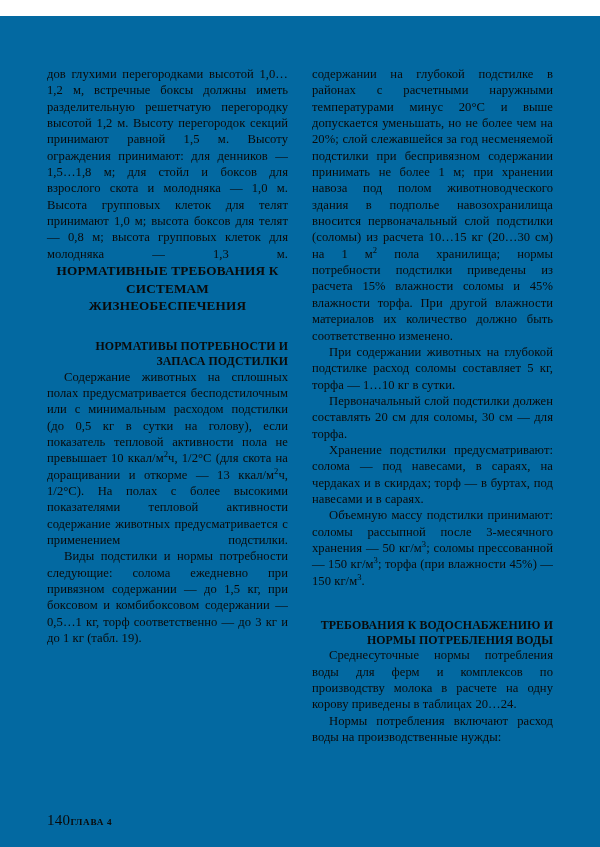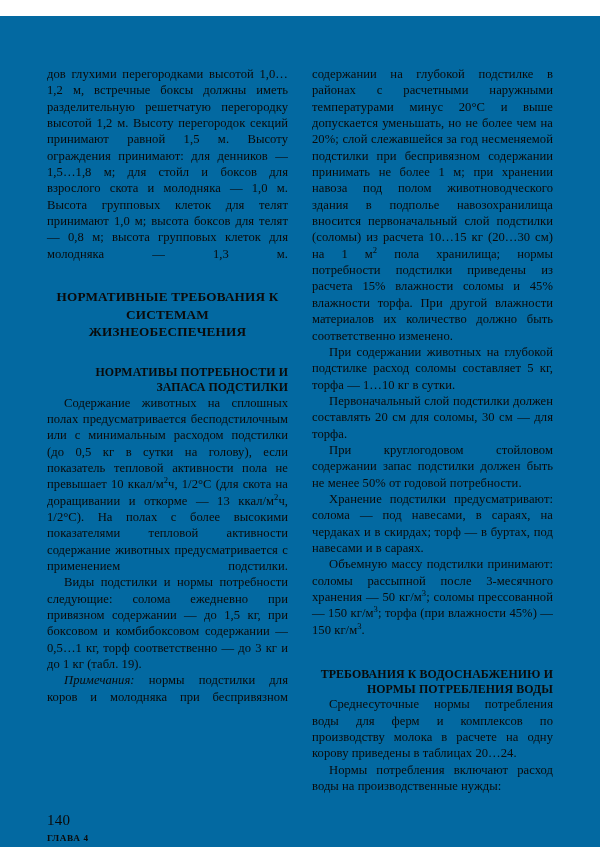--- a/index.html
+++ b/index.html
@@ -78,43 +78,42 @@
   .h-minor {
     margin: 0;
     padding: 0;
     font-size: 11.9px;
     line-height: 14.6px;
     font-weight: bold;
     text-align: right;
     letter-spacing: 0.1px;
   }
 
-  .gap-before-major { margin-top: 26px; }
+  .gap-before-major { }
   .gap-after-major  { margin-top: 25px; }
   .gap-after-minor  { margin-top: 17px; }
   .gap-before-minor-r { margin-top: 29px; }
   .gap-after-minor-r  { margin-top: 18px; }
 
   .ital { font-style: italic; }
 
   sup.unit {
     font-size: 0.68em;
     vertical-align: super;
     line-height: 0;
   }
 
   #footer {
     position: absolute;
     left: 47px;
     top: 795px;
     width: 506px;
     height: 22px;
     display: flex;
-    flex-direction: column;
-    justify-content: space-between;
+    flex-direction: row;
     align-items: baseline;
   }
 
   #page-number {
     font-size: 15px;
     line-height: 18px;
     font-weight: normal;
     letter-spacing: 0.3px;
   }
 
@@ -138,34 +137,32 @@
 
 
       <h2 class="h-major gap-before-major">НОРМАТИВНЫЕ ТРЕБОВАНИЯ К СИСТЕМАМ ЖИЗНЕОБЕСПЕЧЕНИЯ</h2>
 
       <h3 class="h-minor gap-after-major">НОРМАТИВЫ ПОТРЕБНОСТИ И ЗАПАСА ПОДСТИЛКИ</h3>
 
       <p class="para gap-after-minor lastjust"><span>Содержание животных на сплошных полах предусматривается бесподстилочным или с минимальным расходом подстилки (до 0,5 кг в сутки на голову), если показатель тепловой активности пола не превышает 10 ккал/м</span><sup class="unit">2</sup><span>ч, 1/2°С (для скота на доращивании и откорме — 13 ккал/м</span><sup class="unit">2</sup><span>ч, 1/2°С). На полах с более высокими показателями тепловой активности содержание животных предусматривается с применением подстилки.</span></p>
 
       <p class="para">Виды подстилки и нормы потребности следующие: солома ежедневно при привязном содержании — до 1,5 кг, при боксовом и комбибоксовом содержании — 0,5…1 кг, торф соответственно — до 3 кг и до 1 кг (табл. 19).</p>
 
-      <p class="para lastjust"><span class="ital">Примечания:</span><span> нормы подстилки для коров и молодняка при беспривязном</span></p>
 
     </div>
 
     <div class="column">
 
       <p class="para noindent"><span>содержании на глубокой подстилке в районах с расчетными наружными температурами минус 20°С и выше допускается уменьшать, но не более чем на 20%; слой слежавшейся за год несменяемой подстилки при беспривязном содержании принимать не более 1 м; при хранении навоза под полом животноводческого здания в подполье навозохранилища вносится первоначальный слой подстилки (соломы) из расчета 10…15 кг (20…30 см) на 1 м</span><sup class="unit">2</sup><span> пола хранилища; нормы потребности подстилки приведены из расчета 15% влажности соломы и 45% влажности торфа. При другой влажности материалов их количество должно быть соответственно изменено.</span></p>
 
 
       <p class="para">При содержании животных на глубокой подстилке расход соломы составляет 5 кг, торфа — 1…10 кг в сутки.</p>
 
       <p class="para">Первоначальный слой подстилки должен составлять 20 см для соломы, 30 см — для торфа.</p>
 
-      <p class="para">При круглогодовом стойловом содержании запас подстилки должен быть не менее 50% от годовой потребности.</p>
 
       <p class="para">Хранение подстилки предусматривают: солома — под навесами, в сараях, на чердаках и в скирдах; торф — в буртах, под навесами и в сараях.</p>
 
       <p class="para"><span>Объемную массу подстилки принимают: соломы рассыпной после 3-месячного хранения — 50 кг/м</span><sup class="unit">3</sup><span>; соломы прессованной — 150 кг/м</span><sup class="unit">3</sup><span>; торфа (при влажности 45%) — 150 кг/м</span><sup class="unit">3</sup><span>.</span></p>
 
       <h3 class="h-minor gap-before-minor-r">ТРЕБОВАНИЯ К ВОДОСНАБЖЕНИЮ И НОРМЫ ПОТРЕБЛЕНИЯ ВОДЫ</h3>
 
       <p class="para gap-after-minor-r">Среднесуточные нормы потребления воды для ферм и комплексов по производству молока в расчете на одну корову приведены в таблицах 20…24.</p>
 
       <p class="para">Нормы потребления включают расход воды на производственные нужды:</p>

